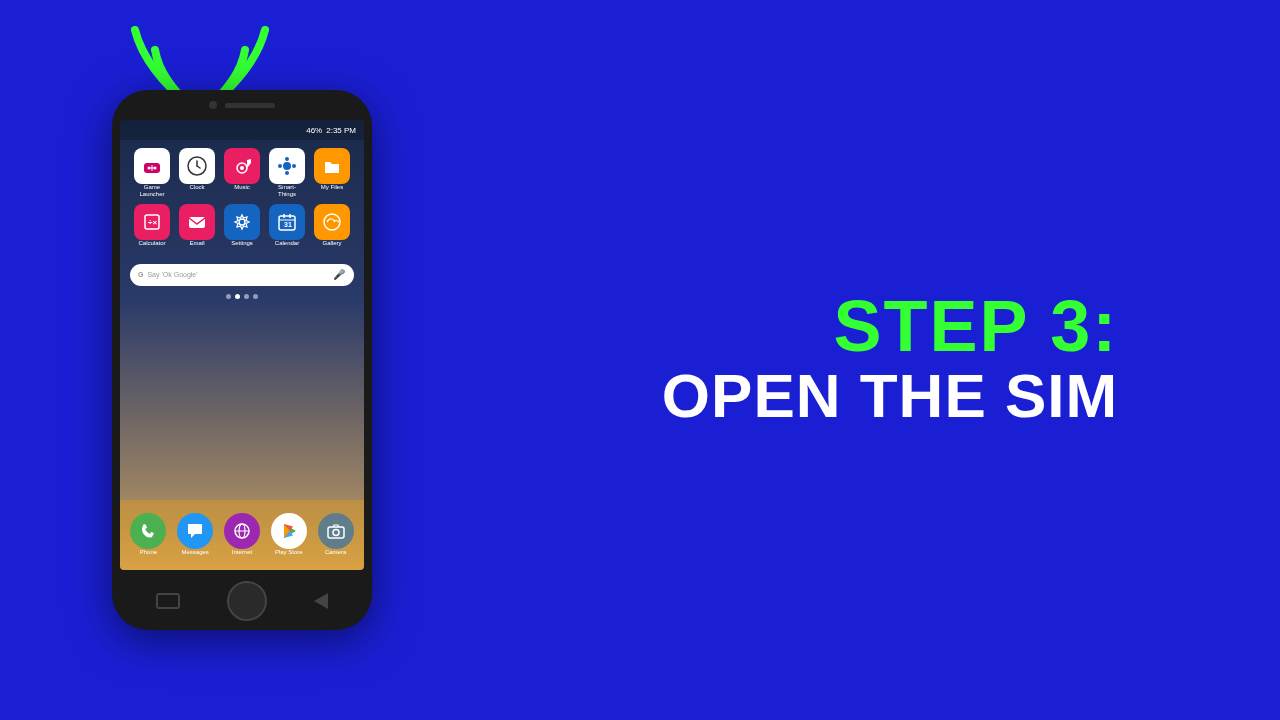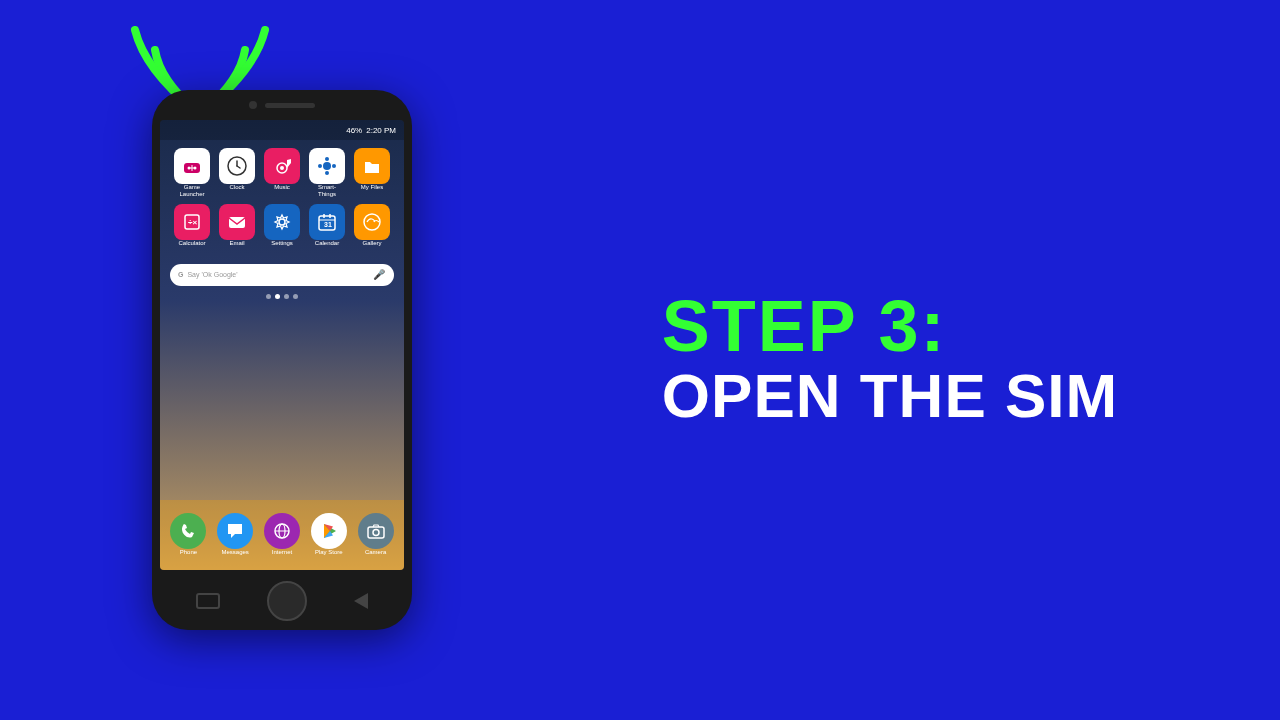--- a/index.html
+++ b/index.html
@@ -39,21 +39,20 @@
     }
 
     
     .phone-container {
       position: absolute;
       top: 50%;
       left: 50%;
       transform: translate(-50%, -50%);
       width: 276px;
       height: 540px;
-      margin-left: 40px;
     }
 
     .phone-body {
       width: 260px;
       height: 540px;
       background: #1a1a1a;
       border-radius: 36px;
       position: relative;
       box-shadow: 0 10px 40px rgba(0,0,0,0.5);
       overflow: hidden;
@@ -235,21 +234,21 @@
     
     .right-section {
       flex: 1;
       display: flex;
       align-items: center;
       justify-content: center;
       padding: 40px;
     }
 
     .step-text {
-      text-align: left;
+      text-align: right;
     }
 
     .step-number {
       font-size: 72px;
       font-weight: 900;
       color: #33ff33;
       line-height: 1;
       text-transform: uppercase;
       letter-spacing: 2px;
     }
@@ -295,21 +294,21 @@
 
       <div class="phone-top">
         <div class="front-camera"></div>
         <div class="speaker"></div>
       </div>
 
       <div class="phone-screen">
 
         <div class="status-bar">
           <span>46%</span>
-          <span style="margin-left:4px">2:20 PM</span>
+          <span style="margin-left:4px">2:35 PM</span>
         </div>
 
         <div class="app-grid">
 
           <div class="app-row">
             <div class="app-icon">
               <div class="icon-circle" style="background:#ffffff;">
                 <svg width="22" height="22" viewBox="0 0 22 22">
                     <rect x="3" y="8" width="16" height="10" rx="3" fill="#cc0066" stroke="none"></rect>
                     <circle cx="8" cy="13" r="1.5" fill="white"></circle>

